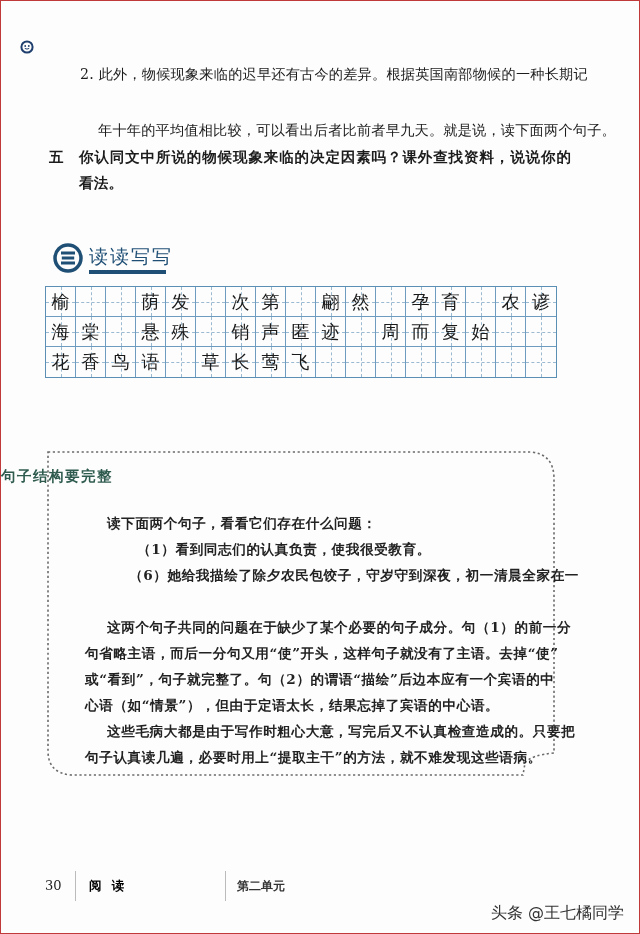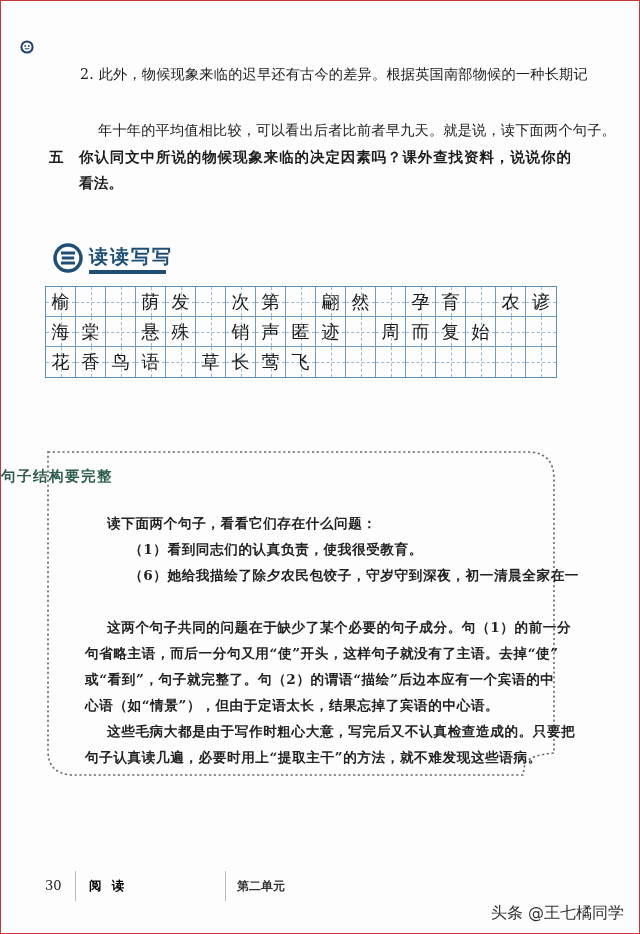--- a/index.html
+++ b/index.html
@@ -10,21 +10,21 @@
       border: 1px solid #c0393b; background: #fdfdfd;
     }
     .smiley {
       position: absolute; left: 19px; top: 39px; width: 14px; height: 14px;
     }
     .line { position: absolute; white-space: nowrap; font-size: 14.2px; line-height: 20px; letter-spacing: 0.2px; }
     .bold { font-weight: bold; }
     .sec-heading { position: absolute; left: 52px; top: 240px; height: 36px; }
     .sec-icon { position: absolute; left: 0; top: 2px; width: 30px; height: 30px; }
     .sec-title {
-      position: absolute; left: 36px; top: 3px; font-size: 19px; font-weight: bold;
+      position: absolute; left: 36px; top: 3px; font-size: 19px; font-weight: normal;
       color: #1f4f75; letter-spacing: 2px; white-space: nowrap;
       font-family: "DejaVu Sans", "Liberation Sans", sans-serif;
     }
     .sec-underline { position: absolute; left: 36px; top: 29px; width: 77px; height: 4px; background: #1f4f75; }
 
     .grid {
       position: absolute; left: 44px; top: 285px;
       display: grid; grid-template-columns: repeat(17, 30px); grid-template-rows: repeat(3, 30px);
       border: 1.5px solid #5b8fb4;
     }
@@ -241,21 +241,21 @@
       </div>
     </div>
 
   <svg class="box-svg" viewBox="0 0 640 934">
     <path d="M47 451 L530 451 Q552 453 553 476 L553 752 Q530 754 524 762 L522 774 L70 774 Q47 772 47 750 Z" fill="none" stroke="#6b6b6b" stroke-width="1.6" stroke-dasharray="2.2 2.6"></path>
   </svg>
 
   <div class="box-title">句子结构要完整</div>
 
   <div class="bline" style="left:106px; top:512px;">读下面两个句子，看看它们存在什么问题：</div>
-  <div class="bline" style="left:128px; top:538px;">（1）看到同志们的认真负责，使我很受教育。</div>
+  <div class="bline" style="left:136px; top:538px;">（1）看到同志们的认真负责，使我很受教育。</div>
   <div class="bline" style="left:128px; top:564px;">（6）她给我描绘了除夕农民包饺子，守岁守到深夜，初一清晨全家在一</div>
   <div class="bline" style="left:106px; top:616px;">这两个句子共同的问题在于缺少了某个必要的句子成分。句（1）的前一分</div>
   <div class="bline" style="left:84px; top:642px;">句省略主语，而后一分句又用“使”开头，这样句子就没有了主语。去掉“使”</div>
   <div class="bline" style="left:84px; top:668px;">或“看到”，句子就完整了。句（2）的谓语“描绘”后边本应有一个宾语的中</div>
   <div class="bline" style="left:84px; top:694px;">心语（如“情景”），但由于定语太长，结果忘掉了宾语的中心语。</div>
   <div class="bline" style="left:106px; top:720px;">这些毛病大都是由于写作时粗心大意，写完后又不认真检查造成的。只要把</div>
   <div class="bline" style="left:84px; top:746px;">句子认真读几遍，必要时用上“提取主干”的方法，就不难发现这些语病。</div>
 
   <div class="footer-num">30</div>
   <div class="footer-sep" style="left:74px; top:870px; height:30px;"></div>

